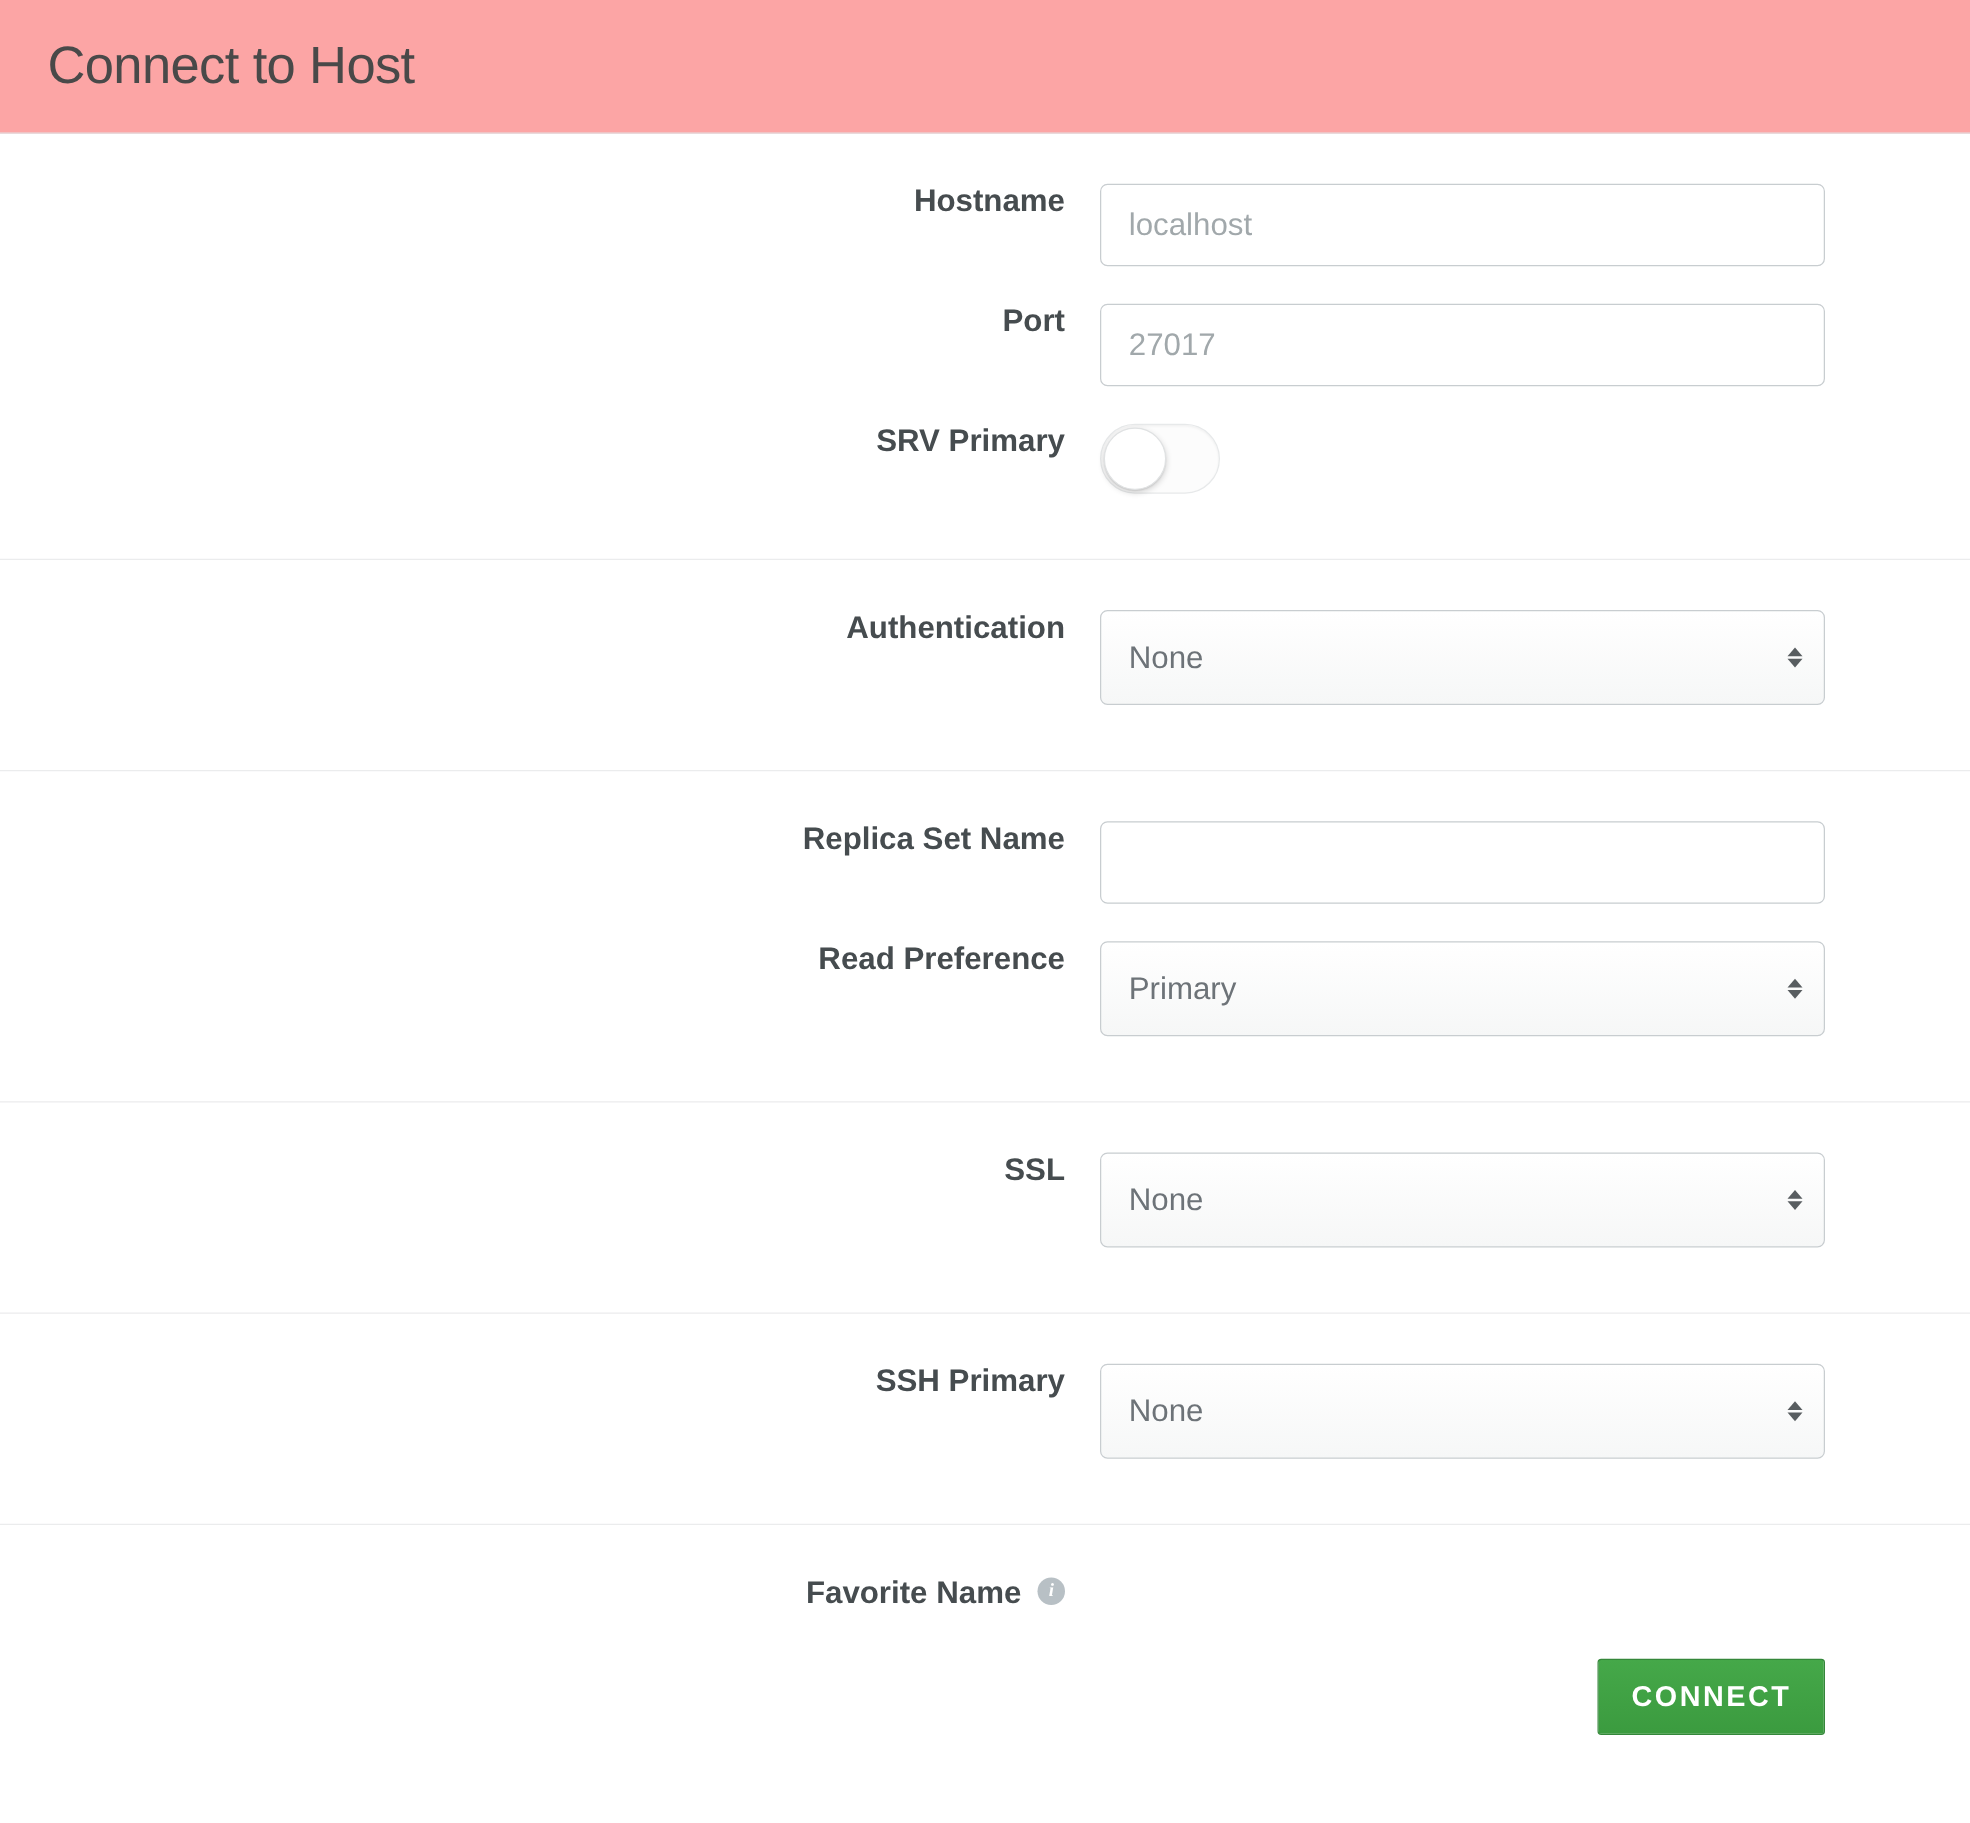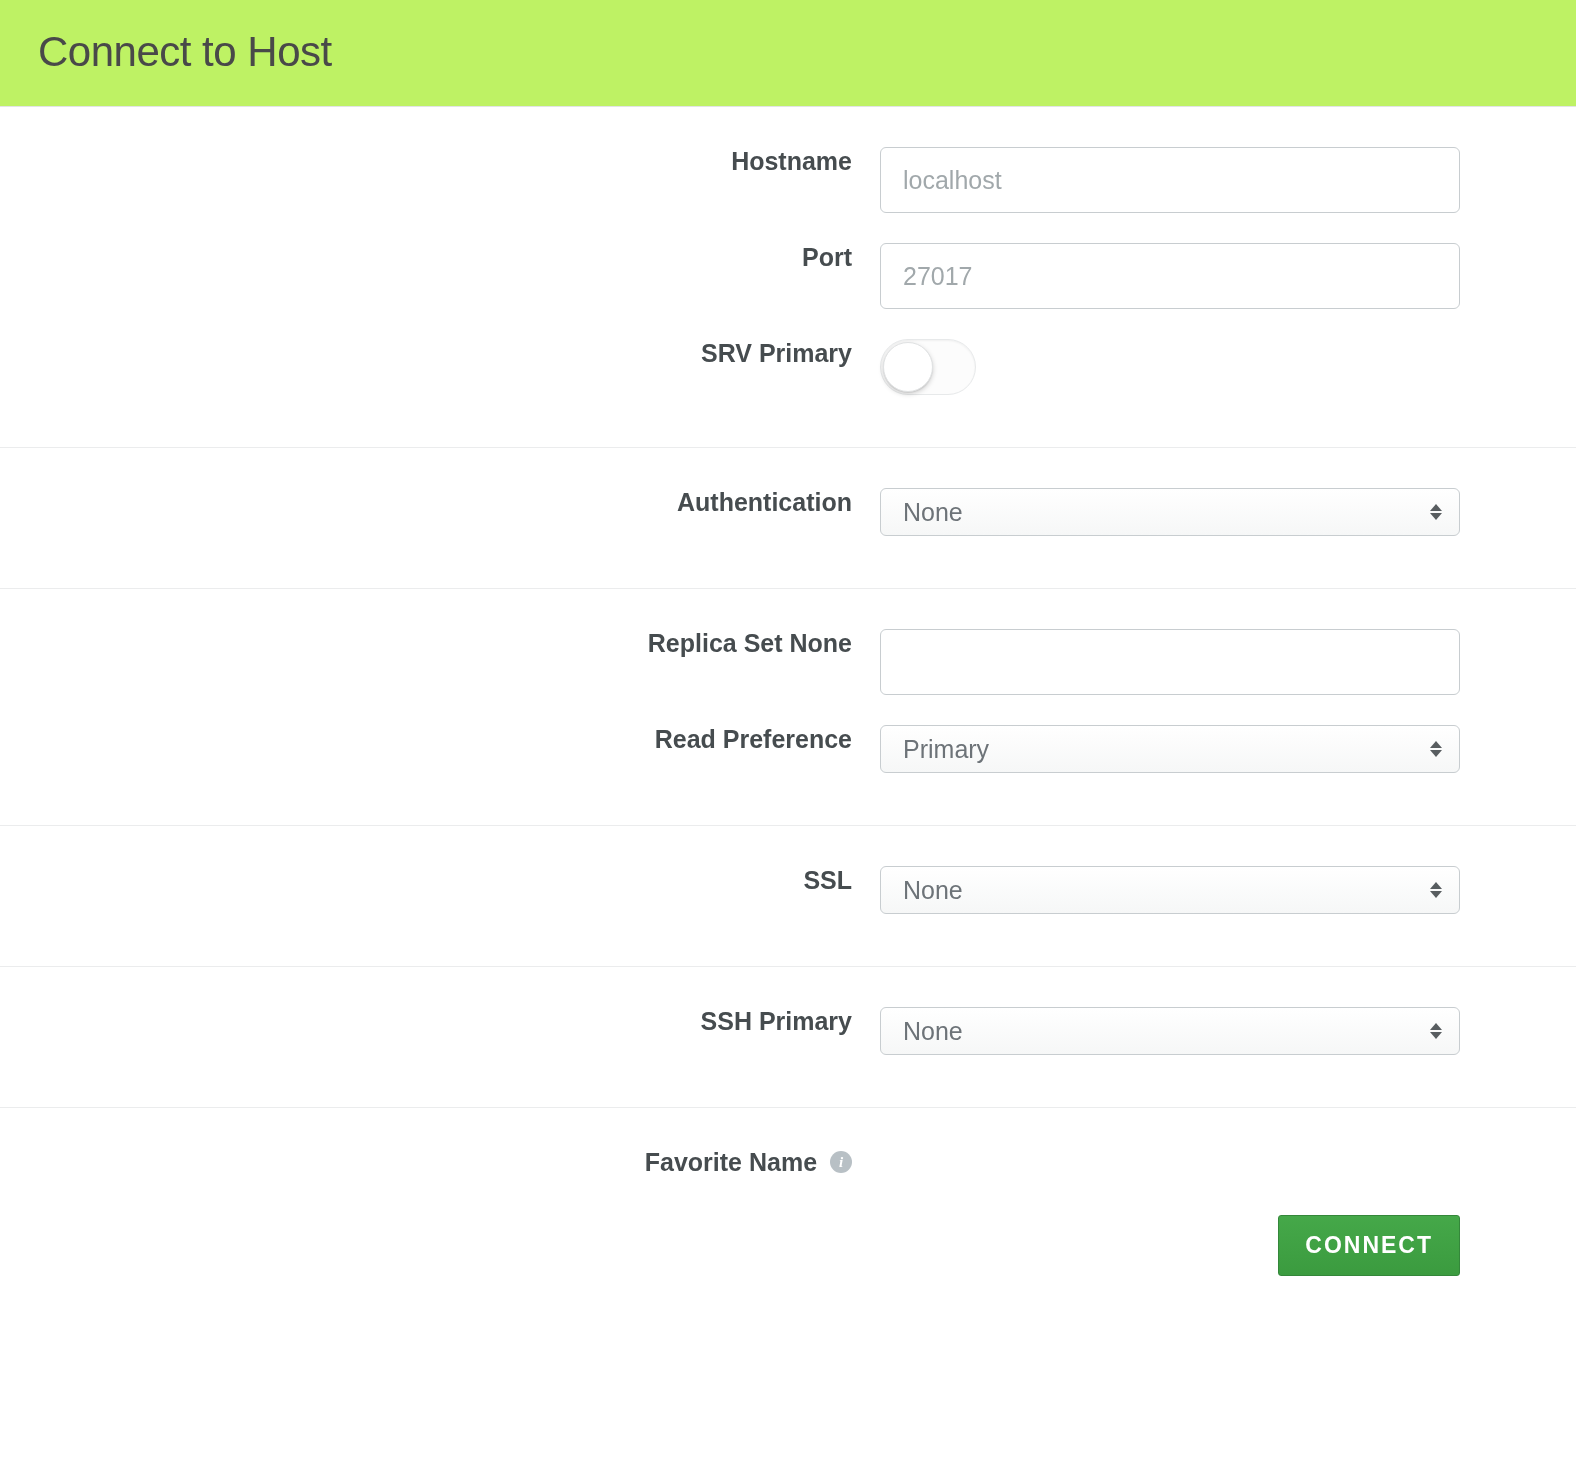--- a/index.html
+++ b/index.html
@@ -8,21 +8,21 @@
       padding: 0;
     }
     body {
       font-family: -apple-system, BlinkMacSystemFont, "Segoe UI", Helvetica, Arial, sans-serif;
       background: #ffffff;
       color: #3d4f58;
       width: 1576px;
       height: 1458px;
     }
     .header {
-      background: #bef264;
+      background: #fca5a5;
       padding: 28px 38px 30px;
       border-bottom: 1px solid #e2e4e6;
     }
     .header h1 {
       font-size: 42px;
       font-weight: 400;
       color: #494949;
       letter-spacing: -0.5px;
     }
     .form-section {
@@ -82,21 +82,21 @@
     }
     .text-input::placeholder {
       color: #a1a8ab;
     }
     .select-wrap {
       position: relative;
       width: 100%;
     }
     .select-input {
       width: 100%;
-      height: 48px;
+      height: 76px;
       padding: 0 50px 0 22px;
       font-size: 25px;
       color: #6d7378;
       border: 1px solid #c8cdd0;
       border-radius: 6px;
       background: linear-gradient(to bottom, #ffffff, #f6f7f7);
       outline: none;
       appearance: none;
       -webkit-appearance: none;
       cursor: pointer;
@@ -209,21 +209,21 @@
           <div class="arr-up"></div>
             <div class="arr-down"></div>
         </div>
       </div>
     </div>
   </div>
 </div>
 
 <div class="form-section">
   <div class="form-row">
-    <div class="form-label">Replica Set None</div>
+    <div class="form-label">Replica Set Name</div>
     <div class="form-control-wrap">
       <input type="text" class="text-input" placeholder="" style="">
     </div>
   </div>
   <div class="form-row">
     <div class="form-label">Read Preference</div>
     <div class="form-control-wrap">
       <div class="select-wrap">
         <select class="select-input">
           <option>Primary</option>

